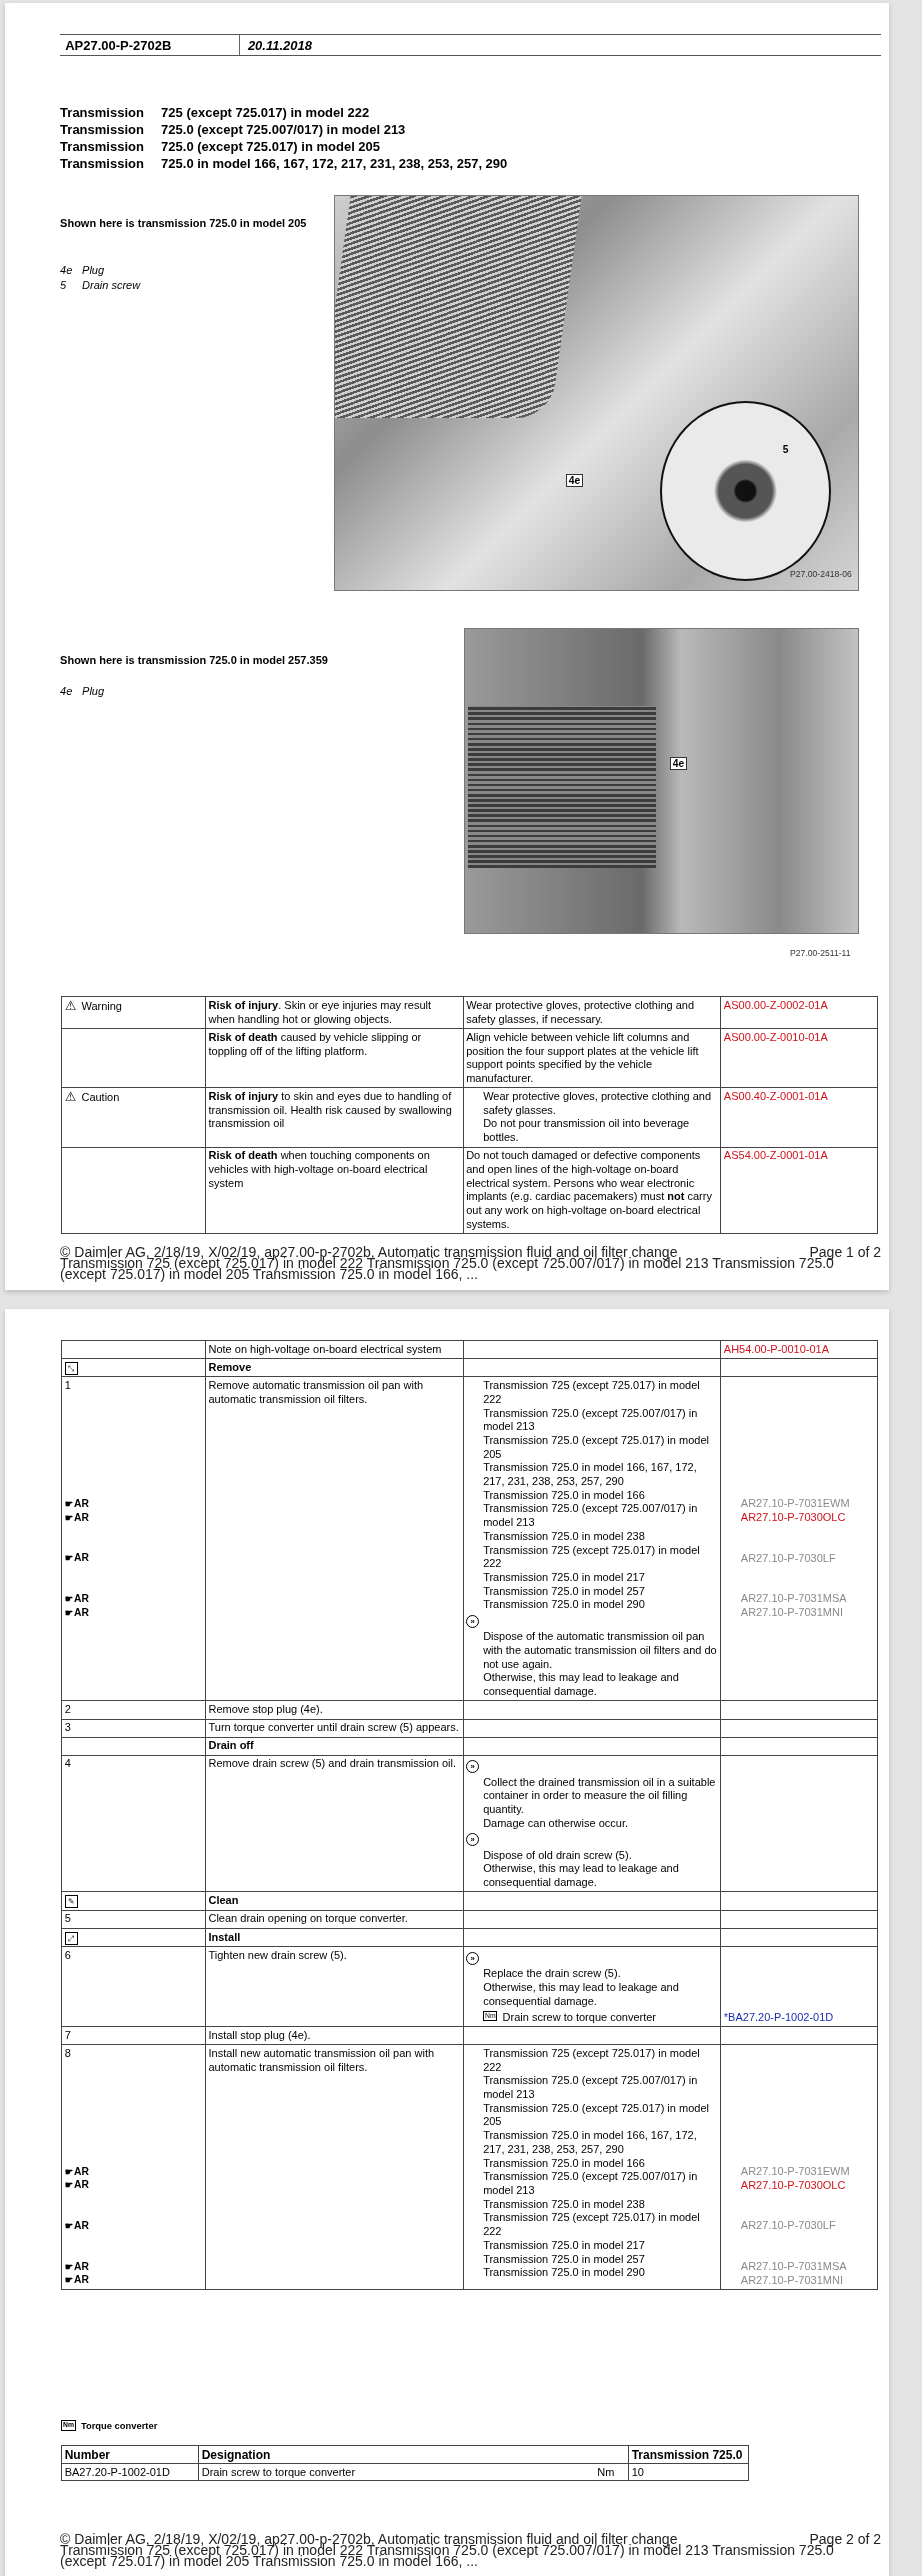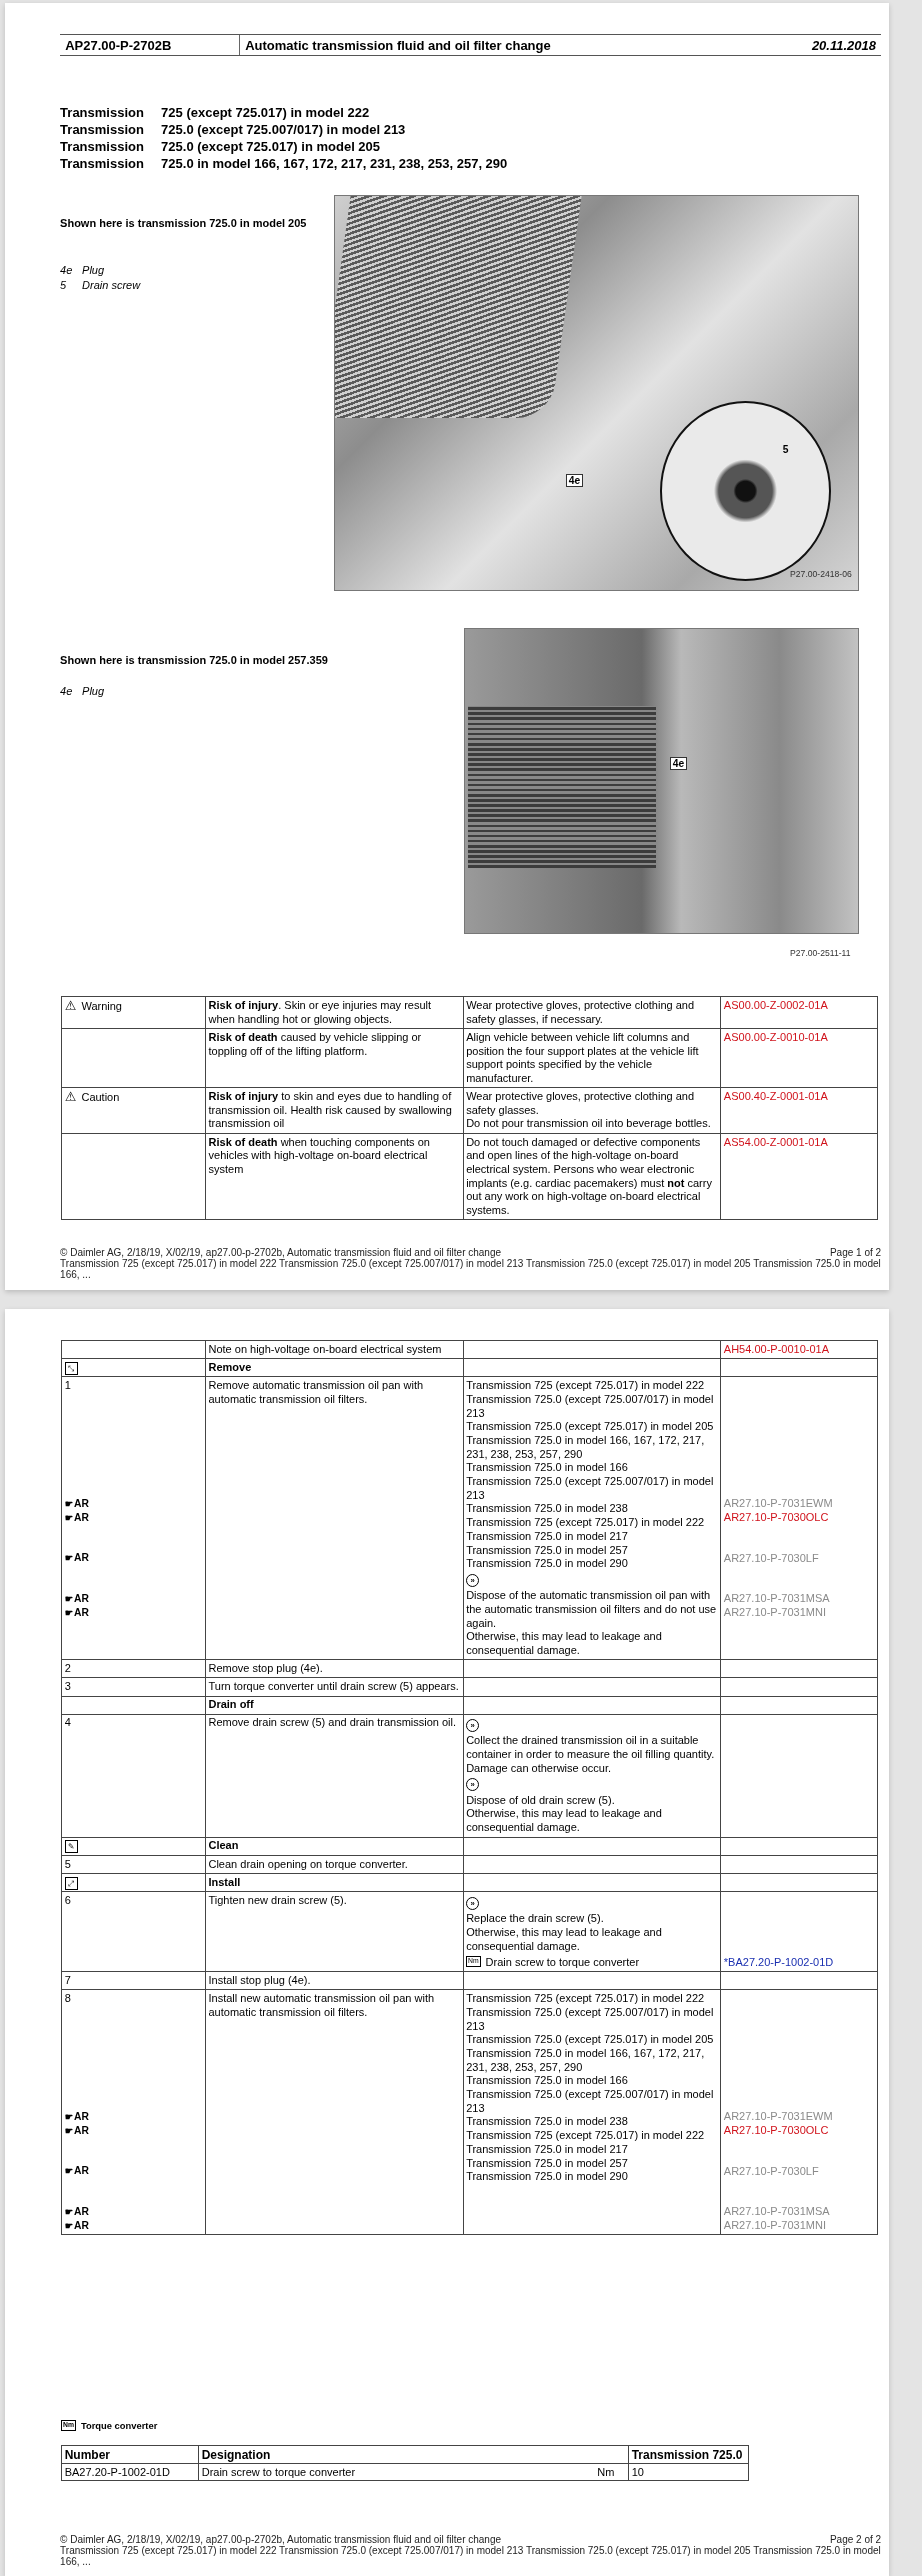--- a/index.html
+++ b/index.html
@@ -32,42 +32,41 @@
   table.grid td { border: 0.9px solid #444; vertical-align: top; padding: 1.7px 2.6px; }
   table.grid col.c1 { width: 144px; }
   table.grid col.c2 { width: 258px; }
   table.grid col.c3 { width: 258px; }
   table.grid col.c4 { width: 157px; }
   .red { color: #d0121b; }
   .grey { color: #8a8a8a; }
   .blue { color: #1a2fb0; }
   .bold { font-weight: bold; }
   .tri { display: inline-block; font-size: 13px; margin-right: 5.1px; }
-  .subline { display: block; }
+  .subline { display: block; margin-left: 17px; }
   .ar { display: block; font-weight: bold; font-size: 10.3px; }
   .ar .hand { font-size: 9.4px; margin-right: 0.9px; }
   .circ { display: inline-block; width: 13px; height: 13px; border: 0.9px solid #000; border-radius: 50%; font-size: 7.7px; text-align: center; line-height: 11px; font-weight: bold; margin: 2.6px 0; }
   .boxicon { display: inline-block; width: 13px; height: 13px; border: 0.9px solid #000; font-size: 7.7px; text-align: center; line-height: 11px; }
   .nm { display: inline-block; border: 0.9px solid #000; font-size: 6.8px; line-height: 8.6px; padding: 0 0.9px; margin-right: 5.1px; vertical-align: top; }
 
-  .footer { position: absolute; left: 55px; width: 821px; font-size: 10px; line-height: 11px; color: #222; }
+  .footer { position: absolute; left: 55px; width: 821px; font-size: 14px; line-height: 11px; color: #222; }
   .footer .top { display: flex; justify-content: space-between; }
 
   .torque-title { position: absolute; left: 56px; top: 1111px; font-size: 9.4px; font-weight: bold; }
   table.torque { position: absolute; left: 56px; top: 1136px; width: 688px; border-collapse: collapse; font-size: 11px; }
   table.torque td { border: 0.9px solid #444; padding: 1.7px 2.6px; }
   table.torque tr.head td { font-weight: bold; font-size: 12px; }
 </style>
 </head>
 <body>
 
 <div class="page" id="page1">
   <div class="hdr">
     <div class="c1">AP27.00-P-2702B</div>
-    <div class="c2">Automatic transmission fluid and oil filter change</div>
     <div class="c3">20.11.2018</div>
   </div>
 
   <div class="applic">
     <div class="row">
         <span class="k">Transmission</span>
         <span>725 (except 725.017) in model 222</span>
       </div>
     <div class="row">
         <span class="k">Transmission</span>

